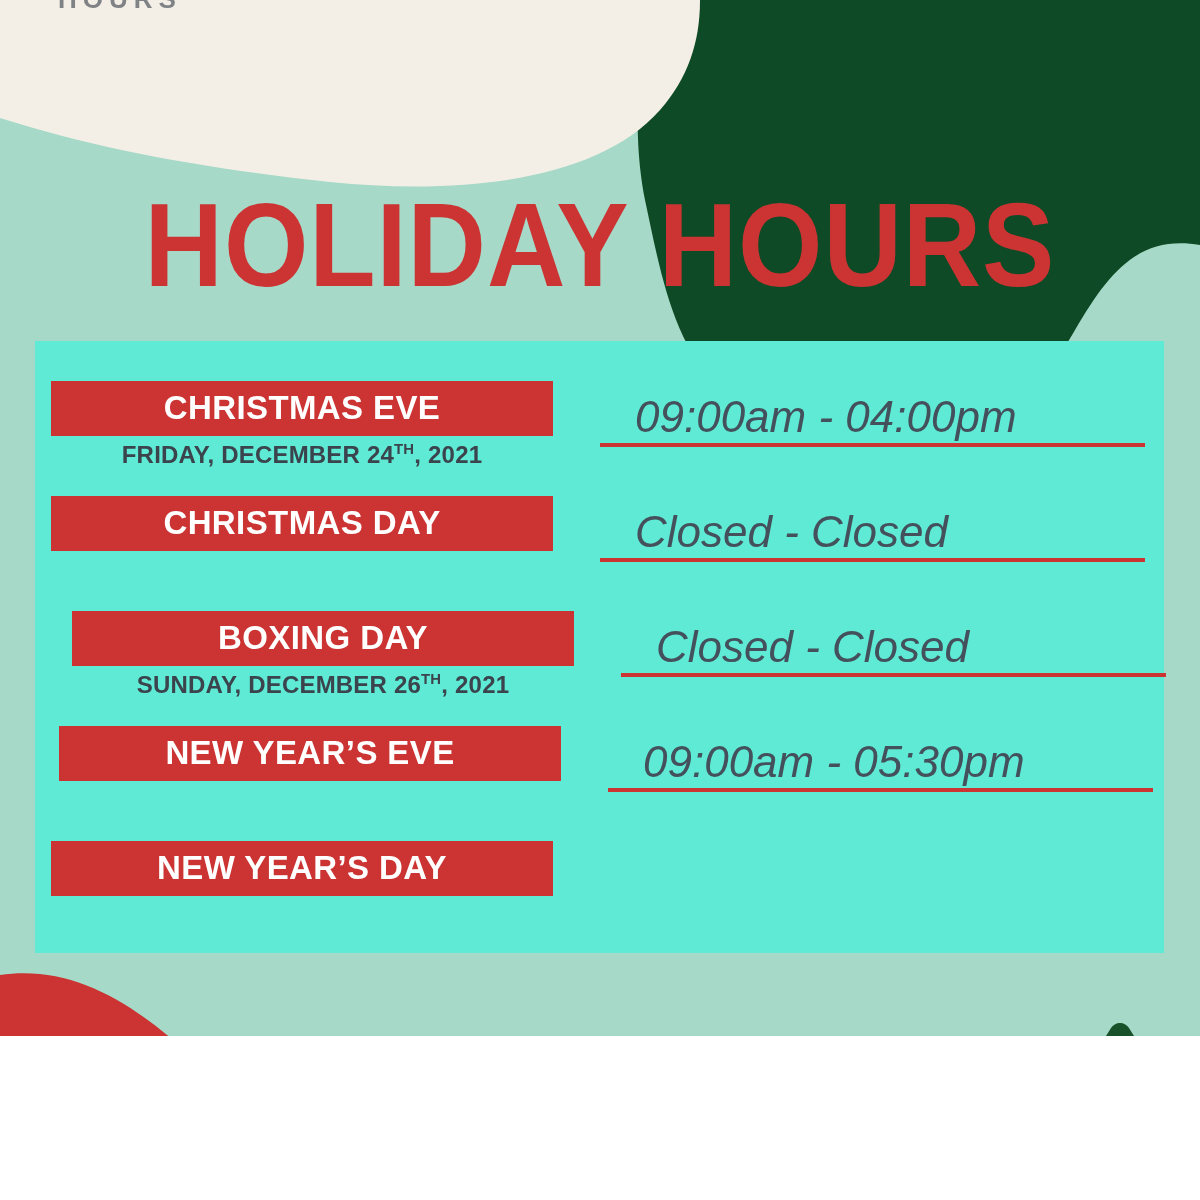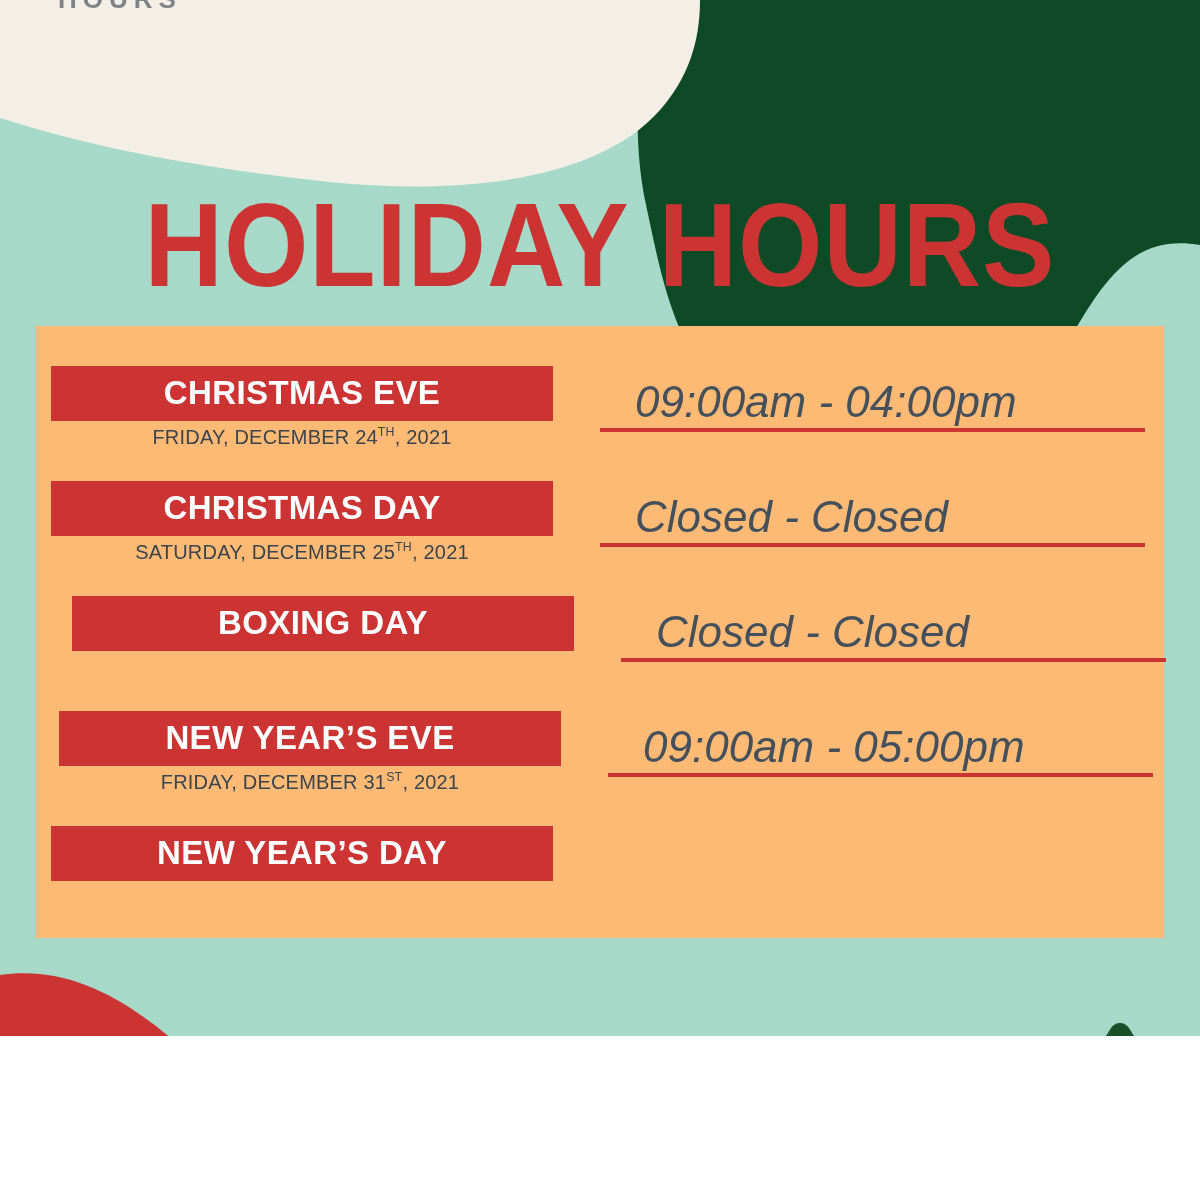--- a/index.html
+++ b/index.html
@@ -53,24 +53,24 @@
     font-weight: 700;
     color: #CC3333;
     letter-spacing: 1px;
     transform: scaleX(0.92);
   }
 
   
   .card {
     position: absolute;
     left: 35px;
-    top: 326px;
+    top: 341px;
     width: 1129px;
     height: 612px;
-    background: #fdba74;
+    background: #5eead4;
     z-index: 6;
   }
 
   .rows {
     position: relative;
     width: 100%;
     height: 100%;
   }
 
   .row {
@@ -108,23 +108,23 @@
     line-height: 1;
     transform: translateY(-1px);
   }
 
   .date-line {
     position: absolute;
     left: 16px;
     top: 70px;
     width: 502px;
     text-align: center;
-    font-size: 20px;
+    font-size: 24px;
     color: #3b434d;
-    font-weight: 400;
+    font-weight: 700;
     letter-spacing: 0.2px;
     white-space: nowrap;
   }
   .ord {
     font-size: 0.62em;
     vertical-align: super;
     line-height: 0;
   }
 
   
@@ -206,44 +206,43 @@
         <div class="hours-cell">
           <span class="hours-text">09:00am - 04:00pm</span>
           <span class="hours-rule"></span>
         </div>
       </div>
 
       <div class="row row-1">
         <div class="label-band">
           <span class="label-band-text">CHRISTMAS DAY</span>
         </div>
-        <div class="date-line"><span>SATURDAY, DECEMBER 25</span><span class="ord">TH</span><span>, 2021</span></div>
         <div class="hours-cell">
           <span class="hours-text">Closed - Closed</span>
           <span class="hours-rule"></span>
         </div>
       </div>
 
       <div class="row row-2">
         <div class="label-band">
           <span class="label-band-text">BOXING DAY</span>
         </div>
+        <div class="date-line"><span>SUNDAY, DECEMBER 26</span><span class="ord">TH</span><span>, 2021</span></div>
         <div class="hours-cell">
           <span class="hours-text">Closed - Closed</span>
           <span class="hours-rule"></span>
         </div>
       </div>
 
       <div class="row row-3">
         <div class="label-band">
           <span class="label-band-text">NEW YEAR’S EVE</span>
         </div>
-        <div class="date-line"><span>FRIDAY, DECEMBER 31</span><span class="ord">ST</span><span>, 2021</span></div>
-        <div class="hours-cell">
-          <span class="hours-text">09:00am - 05:00pm</span>
+        <div class="hours-cell">
+          <span class="hours-text">09:00am - 05:30pm</span>
           <span class="hours-rule"></span>
         </div>
       </div>
 
       <div class="row row-4">
         <div class="label-band">
           <span class="label-band-text">NEW YEAR’S DAY</span>
         </div>
       </div>
 

